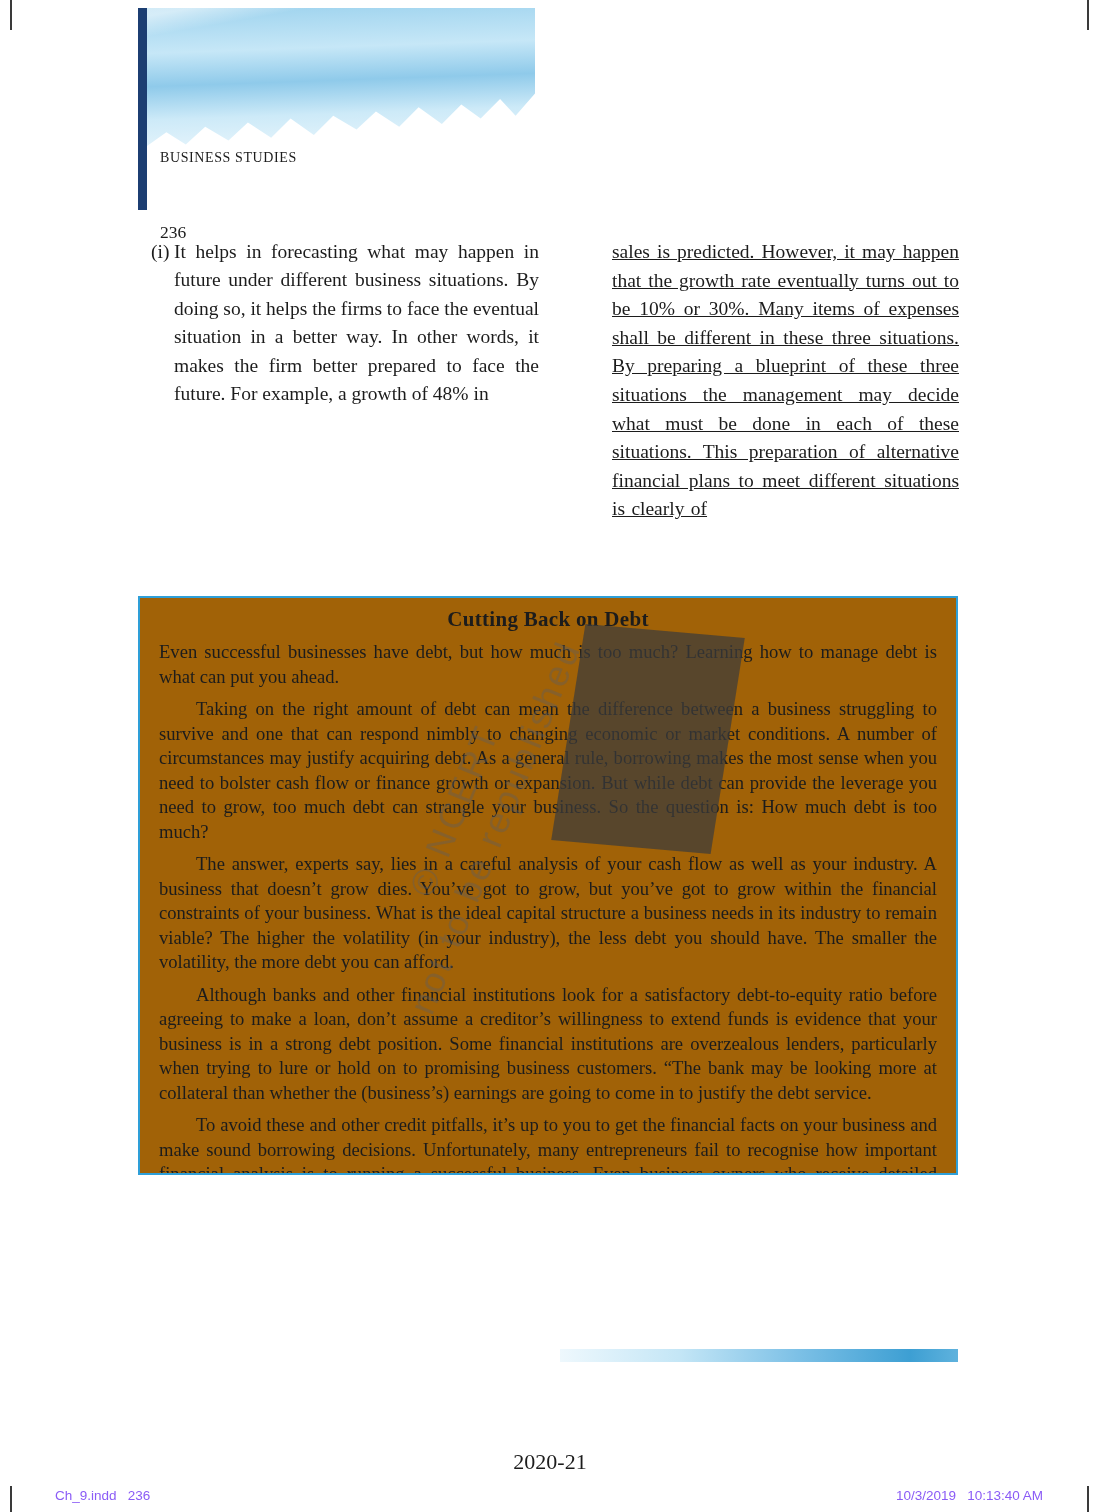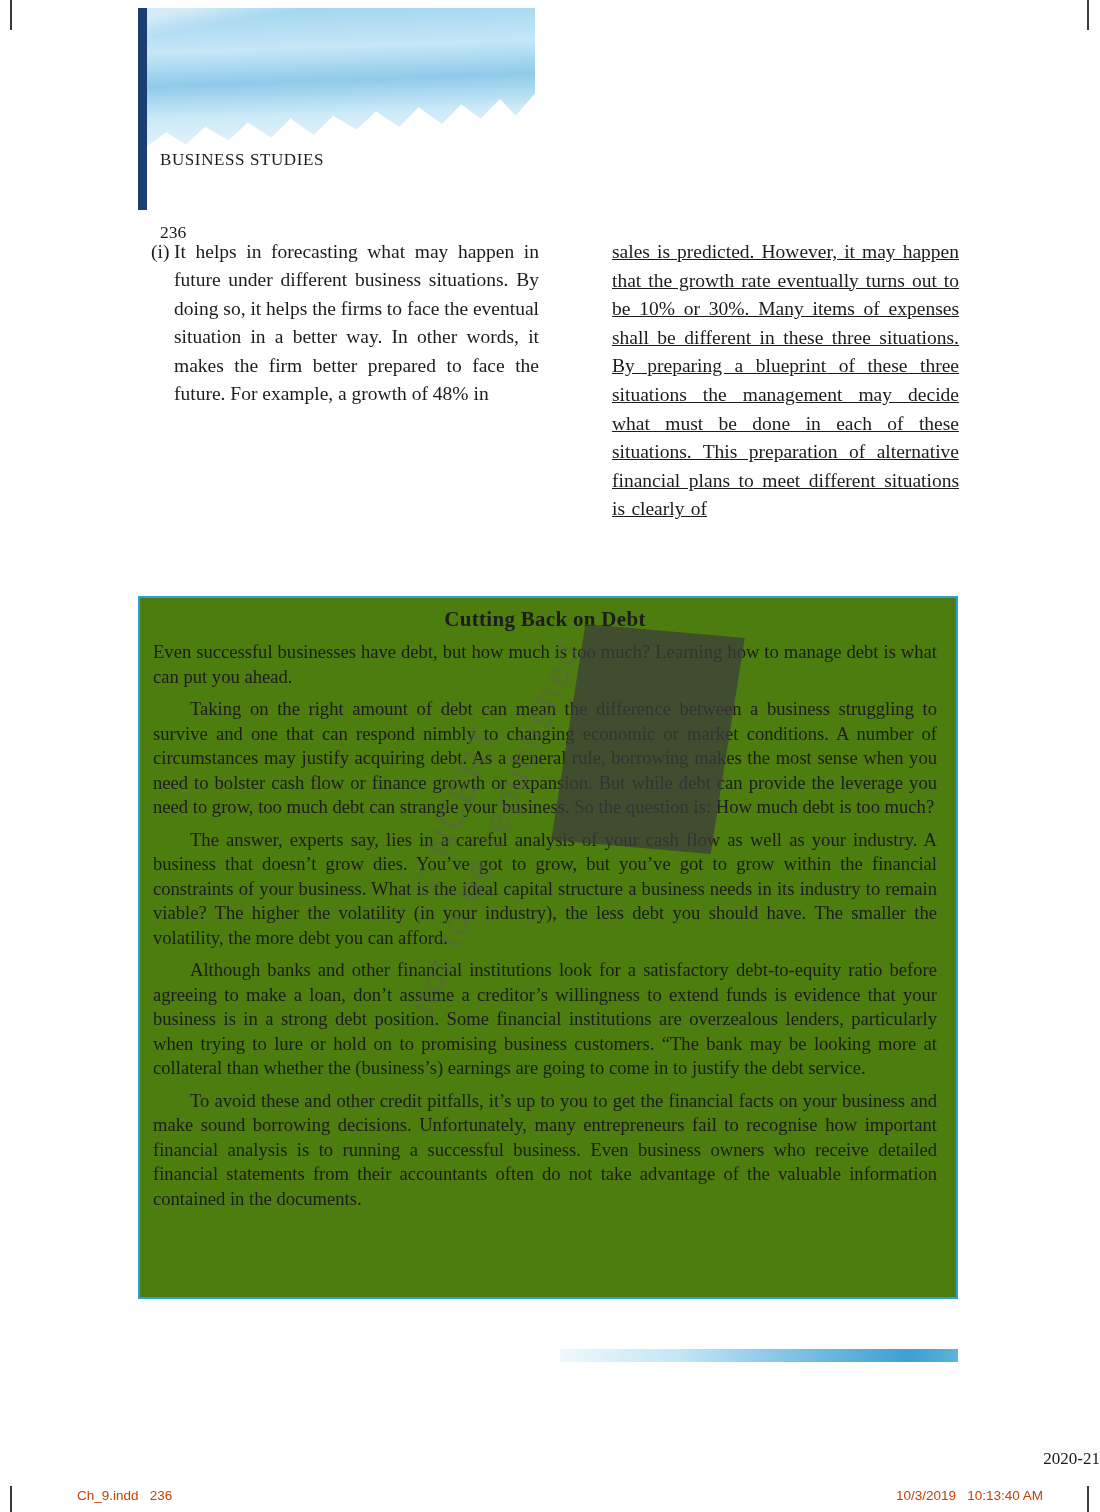--- a/index.html
+++ b/index.html
@@ -28,42 +28,42 @@
     position:absolute; left:147px; top:8px; width:388px; height:138px;
     background:
       linear-gradient(170deg, rgba(255,255,255,0.55) 4%, rgba(255,255,255,0) 14%),
       linear-gradient(178deg, #9ed3ee 0%, #c6e7f7 30%, #8fcaea 52%, #cdeaf8 74%, #eaf6fc 100%);
     clip-path: polygon(0% 0%, 100% 0%, 100% 62%, 95% 78%, 91% 66%, 86% 80%,
       81% 70%, 76% 84%, 70% 72%, 65% 86%, 59% 75%, 54% 88%, 48% 78%, 43% 92%,
       37% 80%, 32% 94%, 26% 83%, 21% 96%, 15% 86%, 10% 99%, 5% 90%, 0% 100%);
   }
   .series-title {
     position:absolute; left:160px; top:150px;
-    font-size:17px; letter-spacing:0.6px;
+    font-size:14px; letter-spacing:0.6px;
   }
   .page-num {
     position:absolute; left:160px; top:182px; font-size:17.5px;margin-top:40px;
   }
 
   
   .col { position:absolute; top:238px; text-align:justify; }
   .col p { margin:0; }
   .col-left  { left:138px; width:401px; font-size:19.5px; line-height:28.4px; }
   .col-right { left:612px; width:347px; font-size:19.5px; line-height:28.6px; word-spacing:1.5px;text-decoration:underline; }
   .list { display:flex; margin-top:0; }
   .list .marker { flex:none; width:36px; padding-left:13px; box-sizing:border-box; }
   .list .txt { flex:1; text-align:justify; }
 
   
   .debt-box {
-    position:absolute; left:138px; top:596px; width:820px; height:703px;
+    position:absolute; left:138px; top:596px; width:820px; height:579px;
     box-sizing:border-box;
-    background:#4d7c0f;
+    background:#a16207;
     border:2.5px solid #2e9fd8;
-    padding:7px 11px 0 5px;
+    padding:7px 11px 0 11px;
     overflow:hidden;
   }
   .debt-box .box-title {
     text-align:center; font-weight:bold; font-size:21px;
     margin:2px 0 7px 0; letter-spacing:0.3px;
   }
   .debt-box p {
     margin:8px; font-size:18.6px; line-height:24.5px; text-align:justify;
   }
   .debt-box p.indent { text-indent:37px; }
@@ -85,26 +85,26 @@
 
   
   .grad-bar {
     position:absolute; left:560px; top:1349px; width:398px; height:13px;
     background: linear-gradient(90deg, #eef8fd 0%, #c4e6f6 30%, #7cc0e6 60%, #3d9fd3 88%, #5fb2dd 100%);
   }
 
   
   .edition {
     position:absolute; top:1449px; left:0; width:100%;
-    text-align:right; font-size:17px;
+    text-align:center; font-size:22px;
   }
   .file-info, .print-dt {
     position:absolute; top:1488px;
     font-family:"Liberation Sans", sans-serif;
-    font-size:13.5px; color:#c2410c; white-space:pre;margin-left:22px;
+    font-size:13.5px; color:#8b5cf6; white-space:pre;
   }
   .file-info { left:55px; }
   .print-dt  { right:57px; }
 </style>
 </head>
 <body>
 
 <div class="page">
 
   <div class="crop tl"></div>

